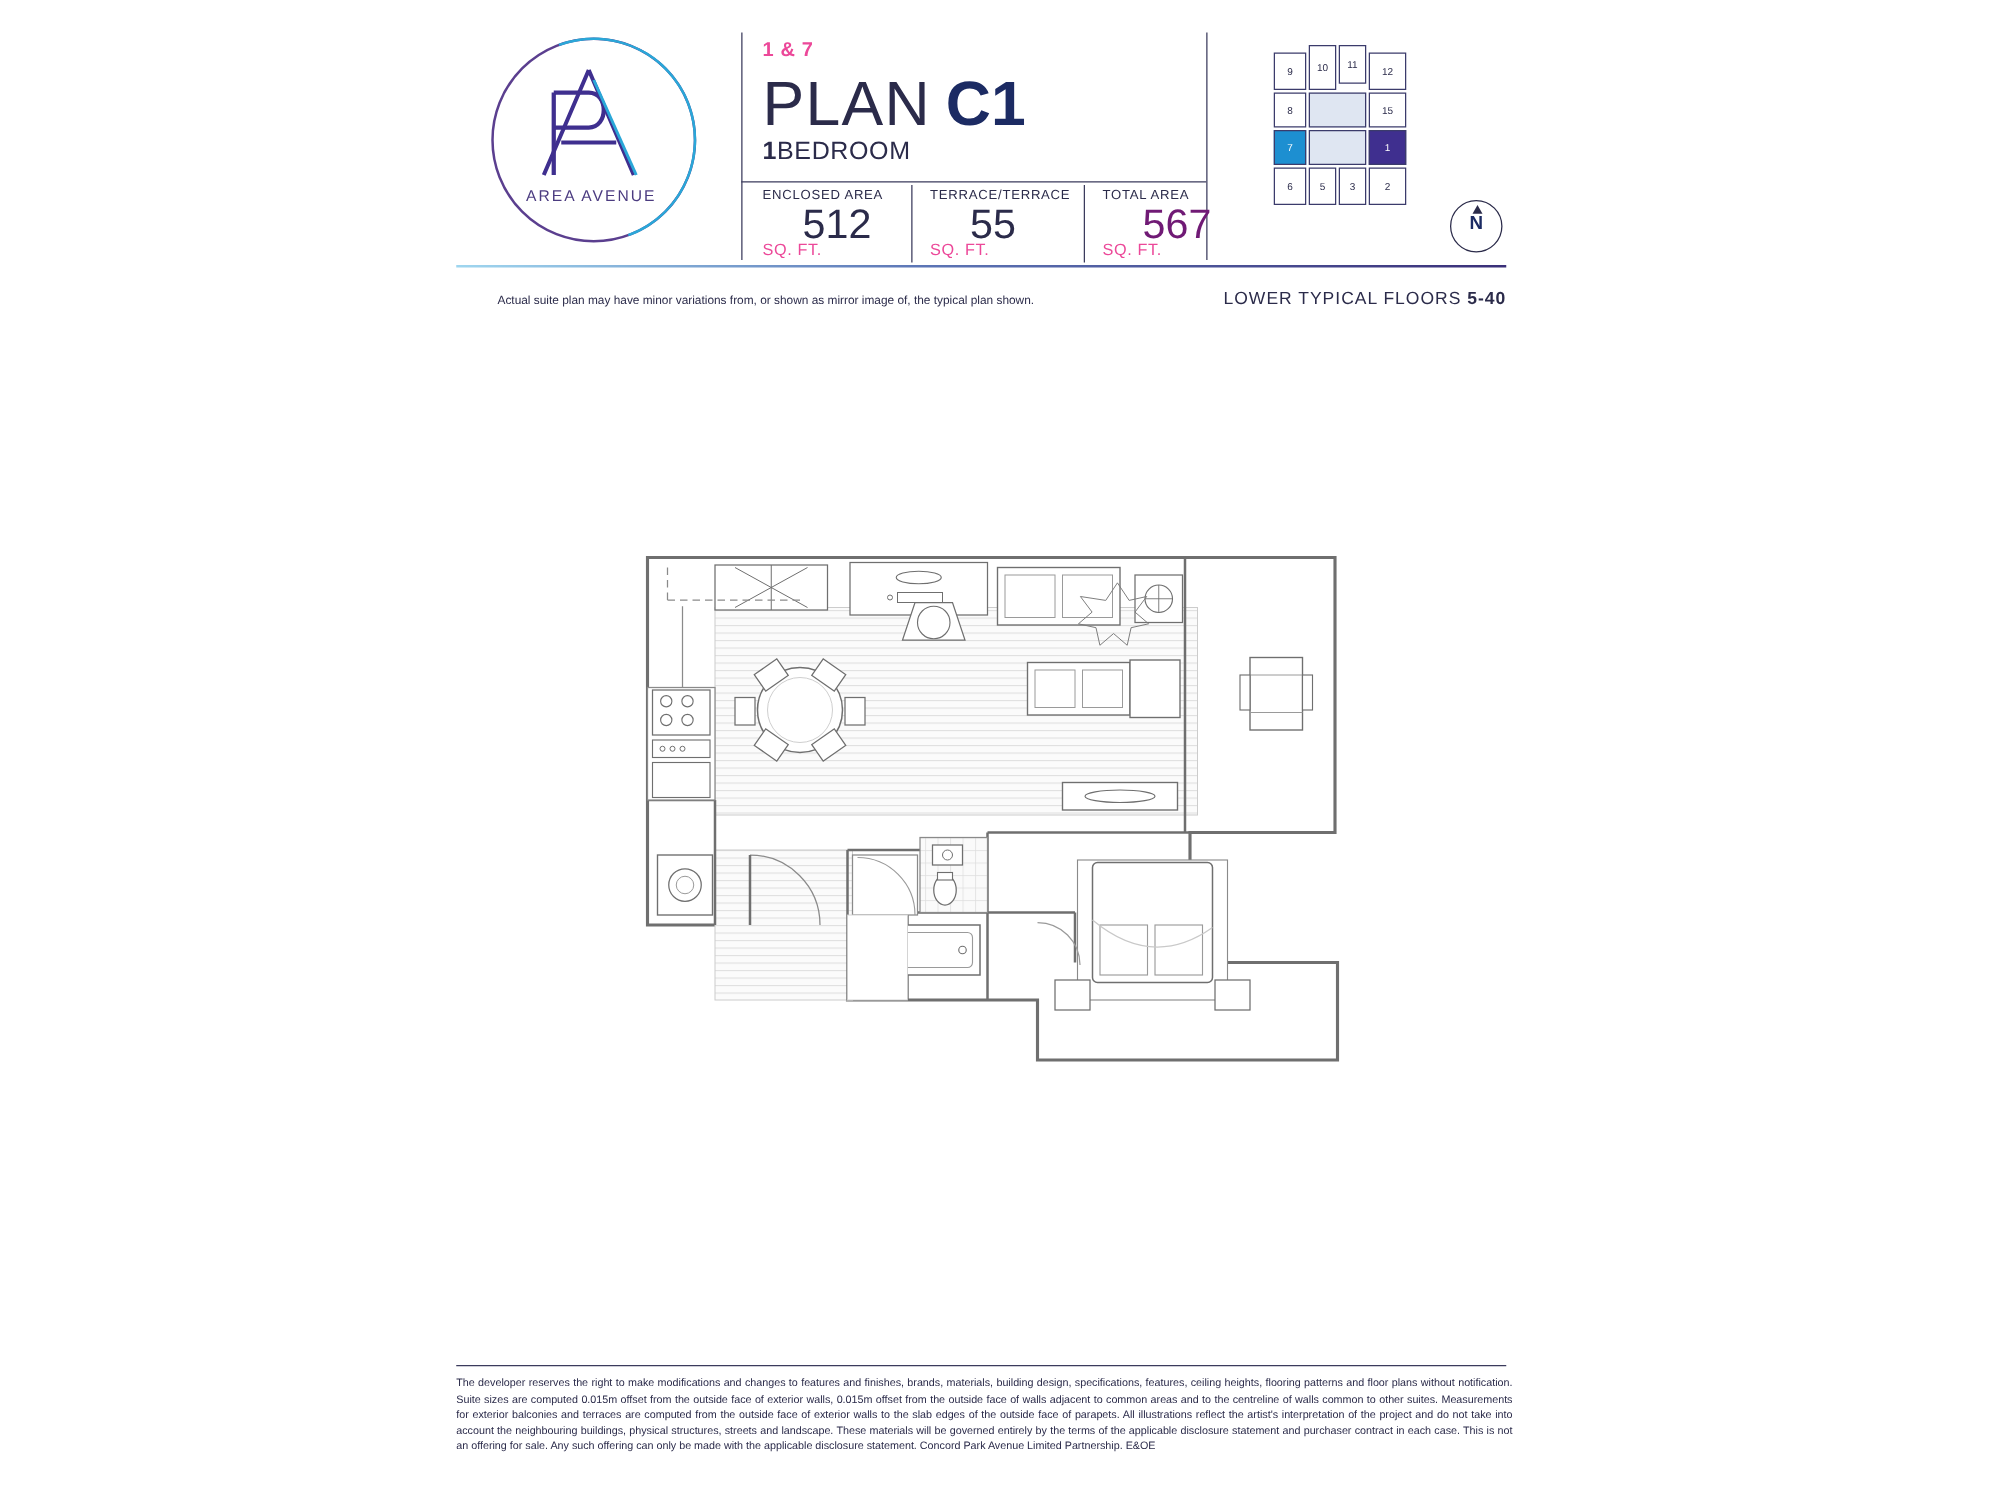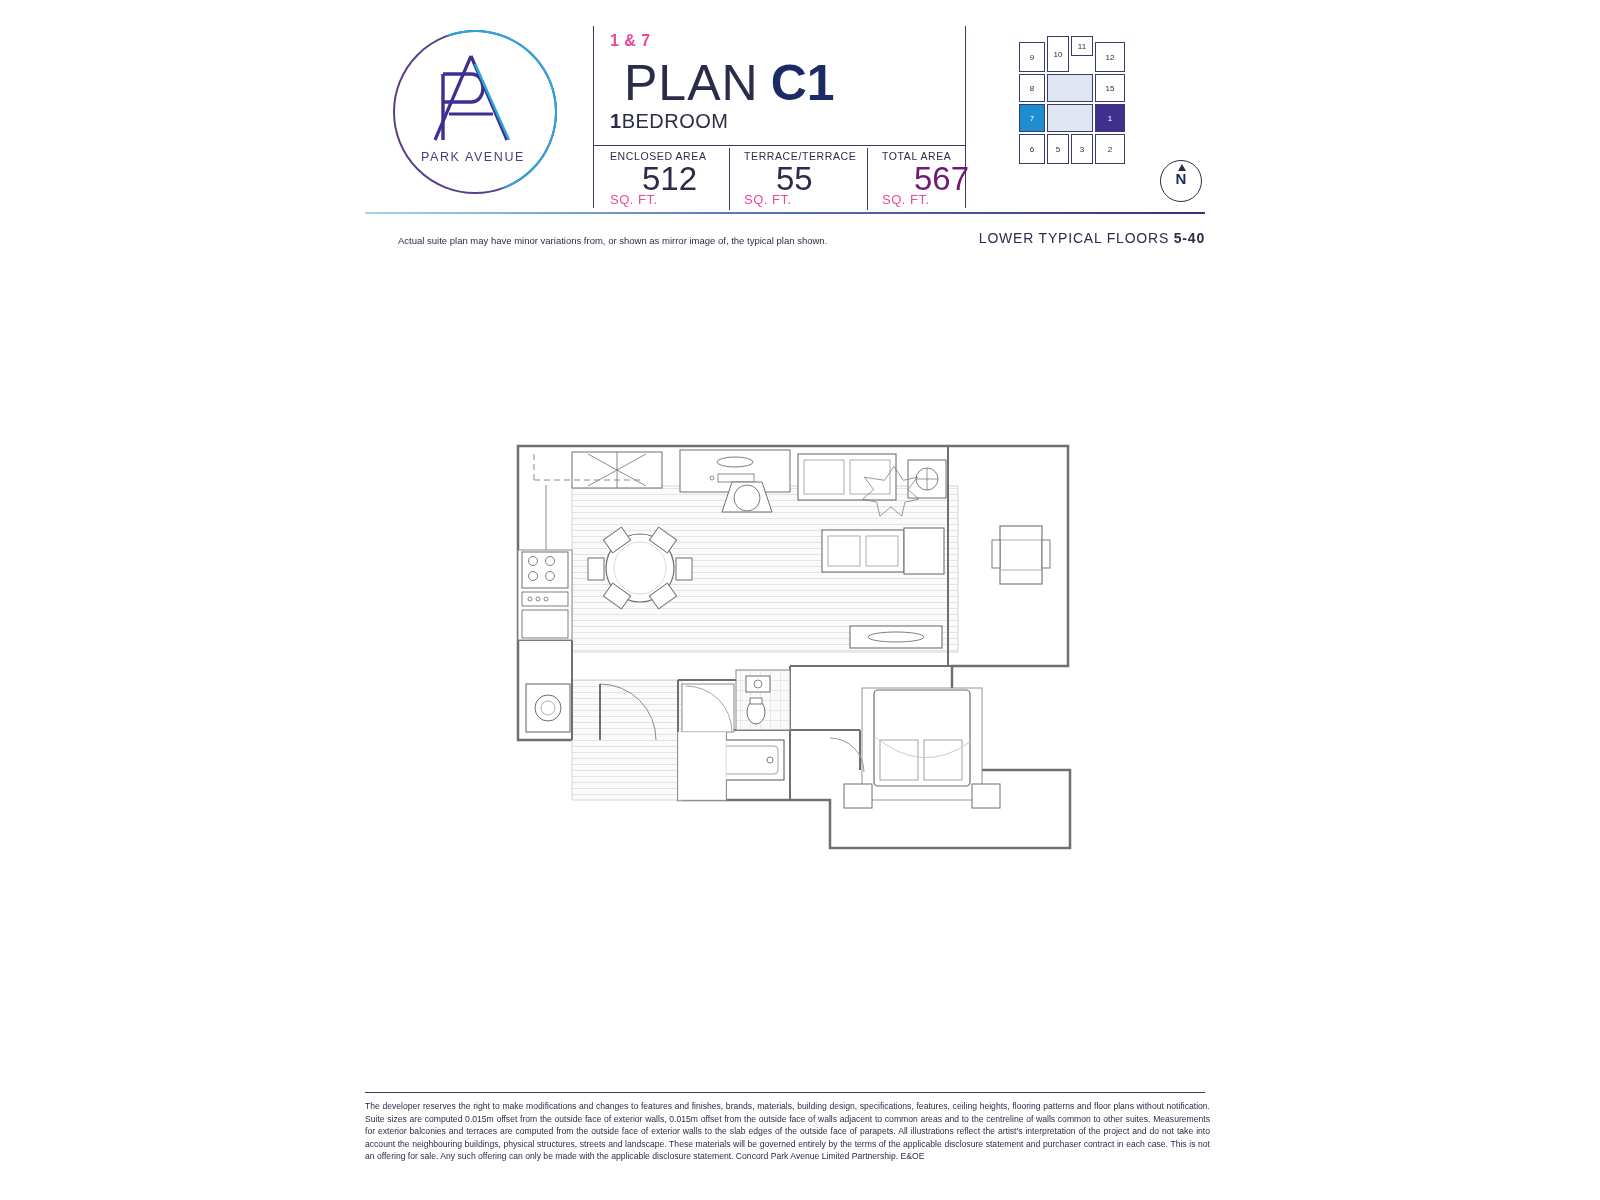--- a/index.html
+++ b/index.html
@@ -93,21 +93,20 @@
   #suite-numbers {
     font-size: 16px;
     letter-spacing: 0.5px;
     color: #ec4899;
     font-weight: 700;
   }
   #plan-line {
     margin-top: 4px;
     display: flex;
     align-items: flex-end;
-    margin-left: 14px;
   }
   #plan-word {
     font-size: 50px;
     font-weight: 300;
     letter-spacing: 1px;
     color: #2b2b4a;
   }
   #plan-code {
     font-size: 50px;
     font-weight: 700;
@@ -273,21 +272,21 @@
 
 <div id="header">
 
   <div id="logo-block">
     <div id="logo-circle"></div>
     <svg id="logo-mark" viewBox="0 0 120 110">
       <path d="M58 12 L22 96 M58 12 L94 96 M36 70 L80 70" fill="none" stroke="#3f2f8f" stroke-width="3.2"></path>
       <path d="M30 30 L30 96 M30 30 L58 30 C74 30 74 58 58 58 L30 58" fill="none" stroke="#3f2f8f" stroke-width="3.4"></path>
       <path d="M62 20 L96 96" fill="none" stroke="#2aa7d8" stroke-width="2.4"></path>
     </svg>
-    <div id="logo-name">PARK AVENUE</div>
+    <div id="logo-name">AREA AVENUE</div>
   </div>
 
   <div class="vrule" style="left:228px; top:16px; height:182px;"></div>
 
   <div class="hrule" style="left:228px; top:135px; width:372px;"></div>
 
   <div class="vrule" style="left:600px; top:16px; height:182px;"></div>
 
   <div id="title-block">
     <div id="suite-numbers">1 &amp; 7</div>
@@ -320,21 +319,21 @@
     </div>
   </div>
 
   <div id="keyplan">
     <div class="kp" style="left:4px;  top:18px;  width:26px; height:30px;">
         <span>9</span>
       </div>
     <div class="kp" style="left:32px; top:12px;  width:22px; height:36px;">
         <span>10</span>
       </div>
-    <div class="kp" style="left:56px; top:12px;  width:22px; height:20px;">
+    <div class="kp" style="left:56px; top:12px;  width:22px; height:31px;">
         <span>11</span>
       </div>
     <div class="kp" style="left:80px; top:18px;  width:30px; height:30px;">
         <span>12</span>
       </div>
 
     <div class="kp" style="left:4px;  top:50px;  width:26px; height:28px;">
         <span>8</span>
       </div>
     <div class="kp core" style="left:32px; top:50px; width:46px; height:28px;"></div>

